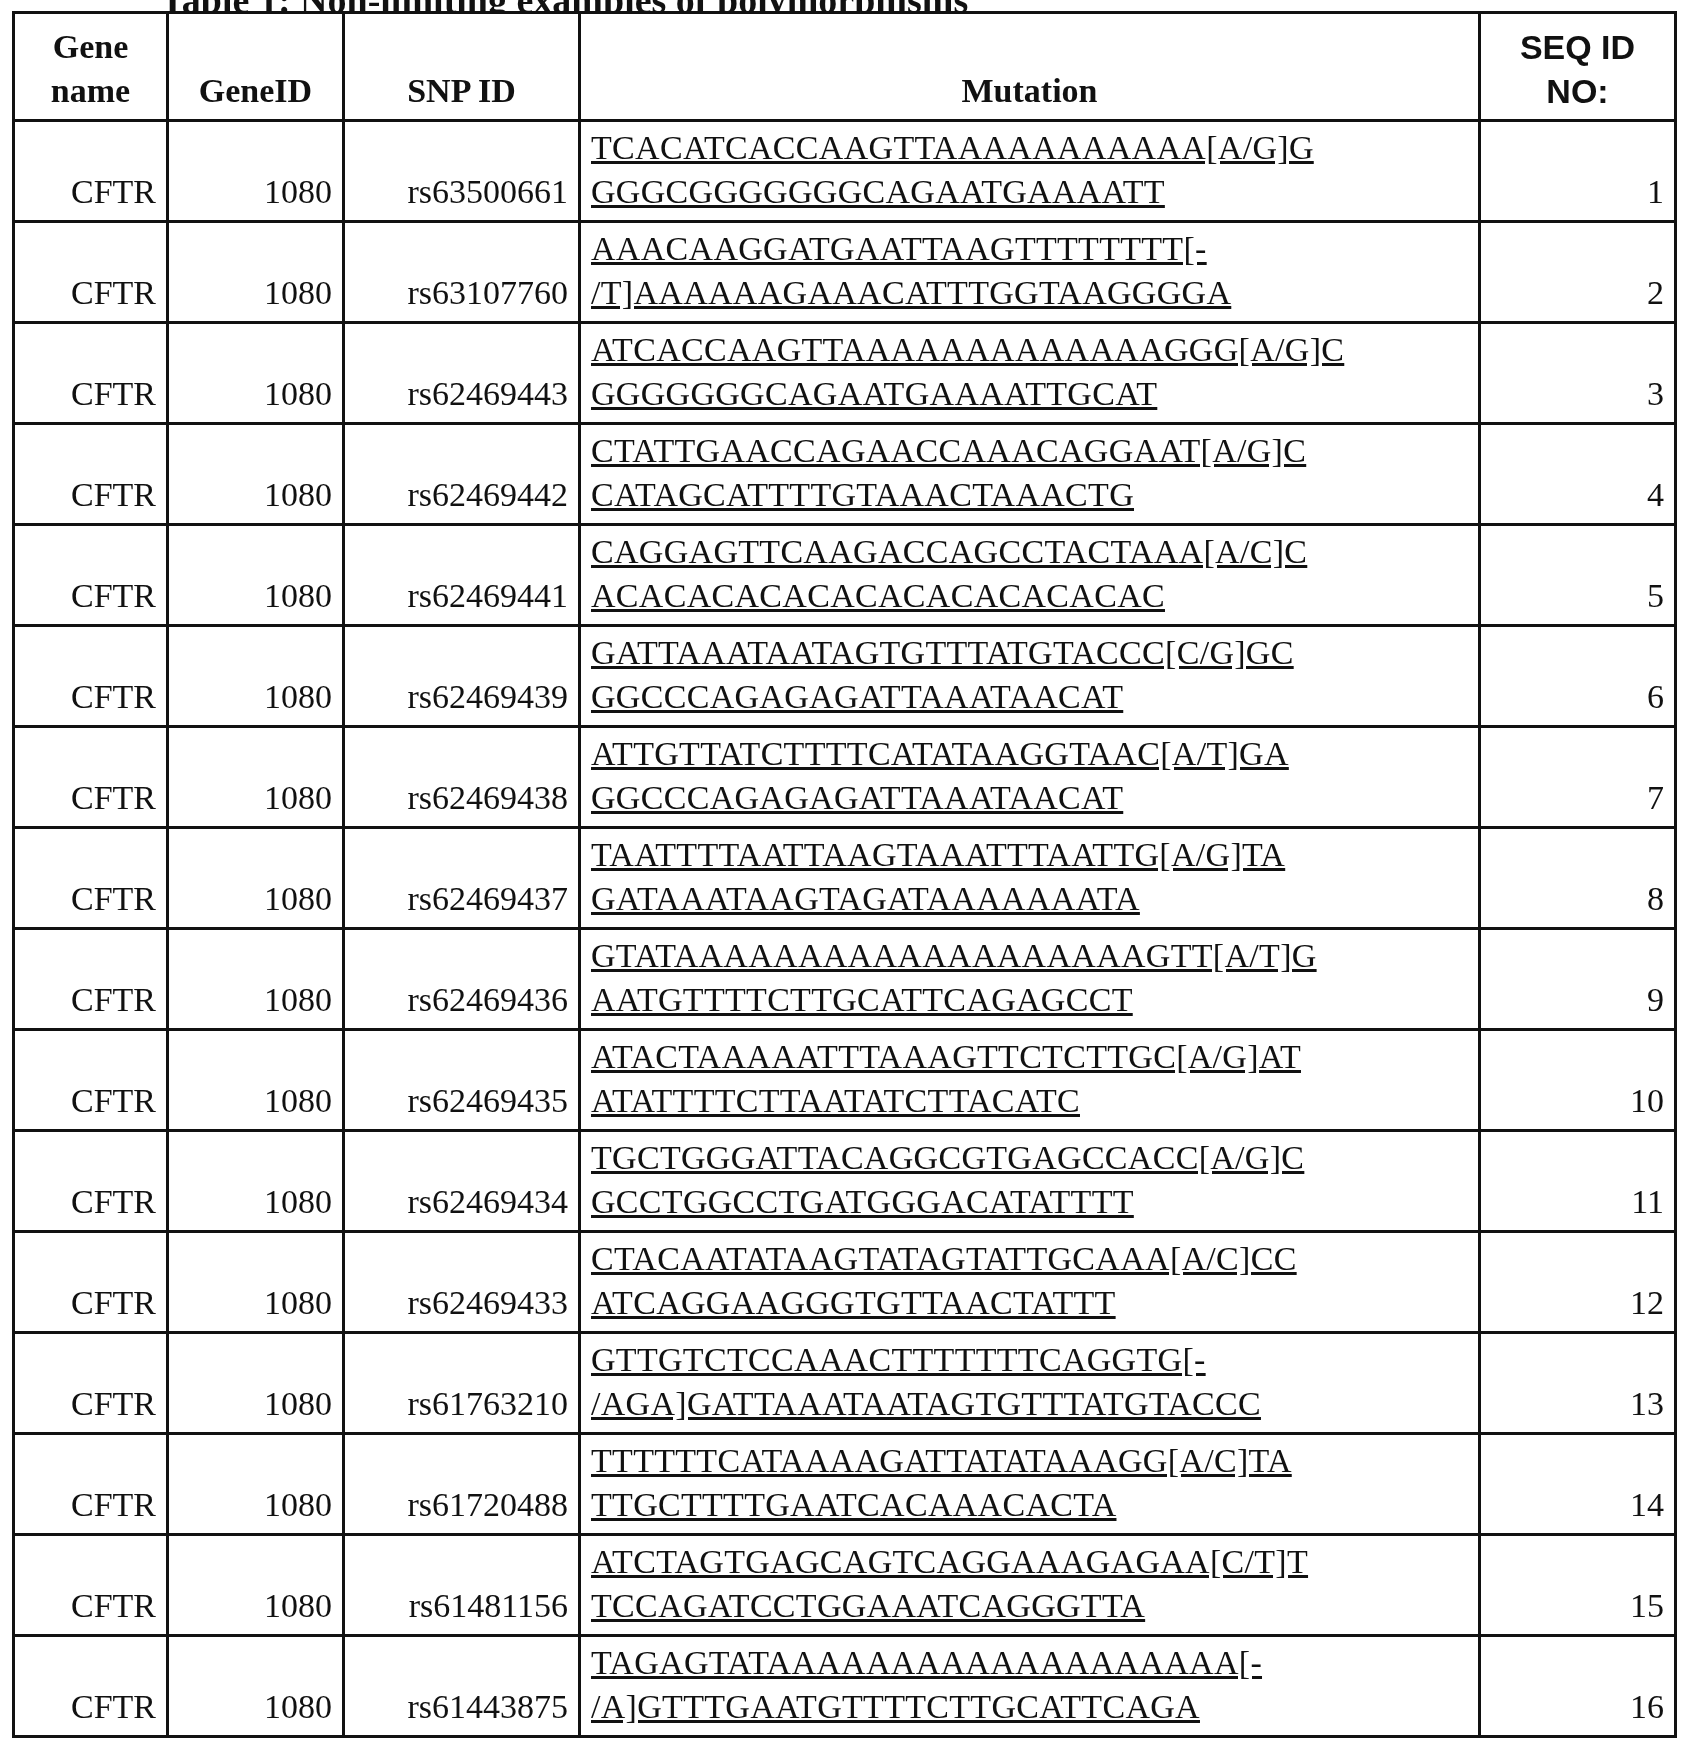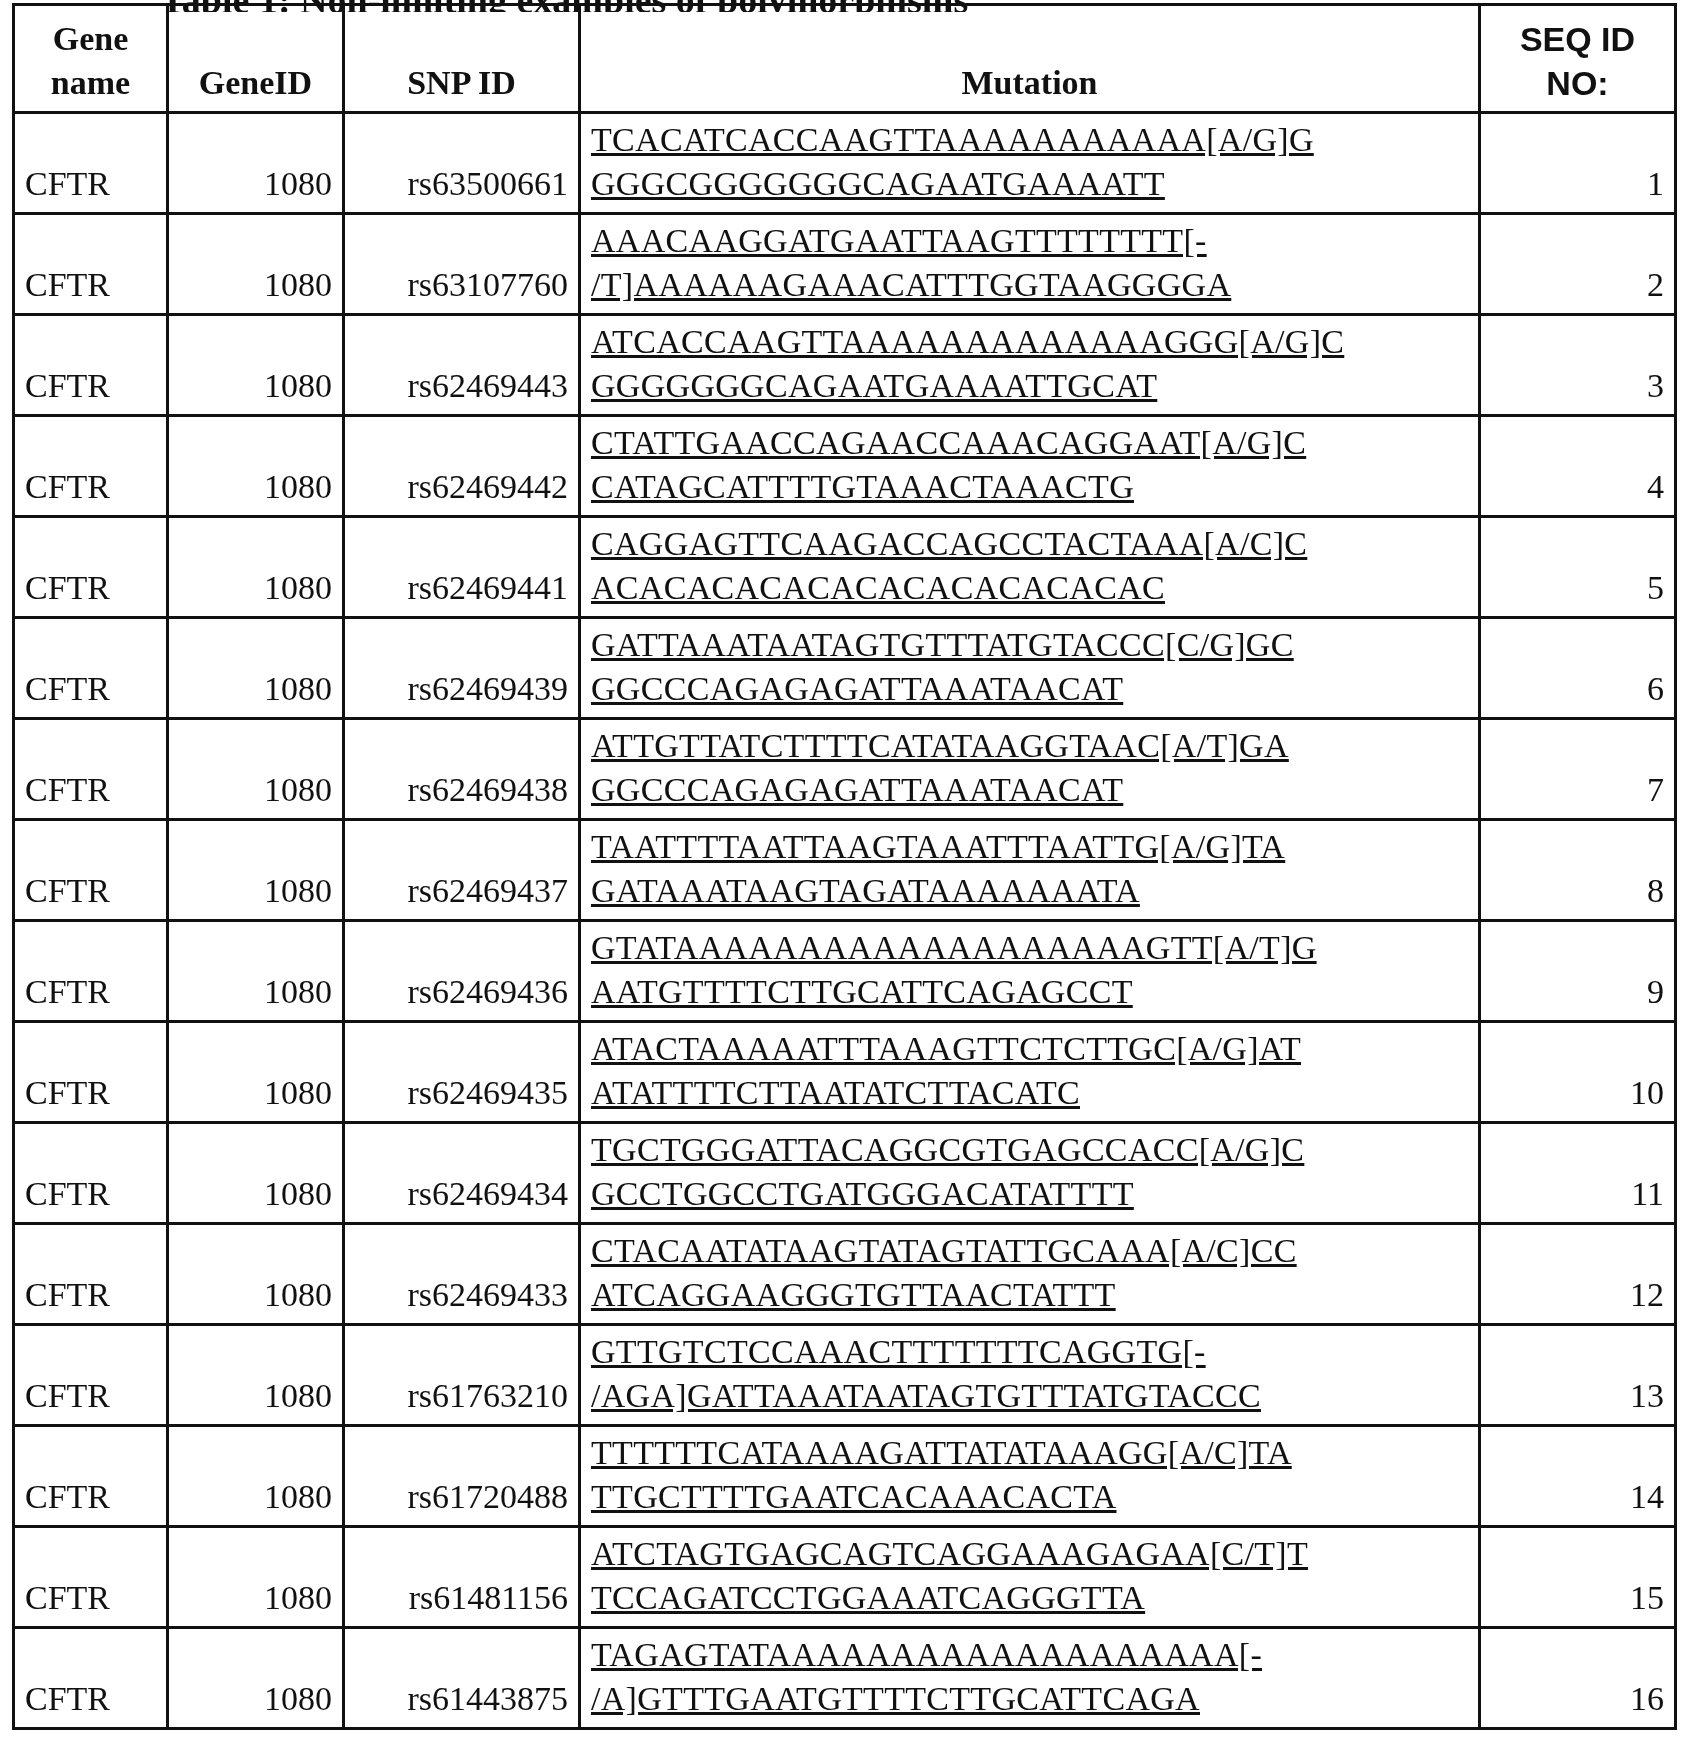--- a/index.html
+++ b/index.html
@@ -1,23 +1,23 @@
 <!DOCTYPE html>
 <html><head>
   <meta charset="utf-8">
   <style>
     html, body { margin: 0; padding: 0; background: #ffffff; }
     body { width: 1685px; height: 1759px; position: relative; overflow: hidden; font-family: "Liberation Serif", serif; color: #111; }
     .title-clip { position: absolute; left: 160px; top: -22px; height: 34px; overflow: hidden; font-family: "Liberation Serif", serif; font-weight: bold; font-size: 38px; line-height: 44px; white-space: nowrap; color: #111; }
-    table.snp { position: absolute; left: 12px; top: 3px; border-collapse: collapse; table-layout: fixed; width: 1662px; }
+    table.snp { position: absolute; left: 12px; top: 11px; border-collapse: collapse; table-layout: fixed; width: 1662px; }
     table.snp td, table.snp th { border: 3px solid #111; padding: 0 10px 6px 10px; vertical-align: bottom; }
     table.snp th { height: 99px; font-weight: bold; font-size: 34px; line-height: 44px; text-align: center; }
     th.seq-h { font-family: "Liberation Sans", sans-serif; font-weight: normal; font-size: 33px; line-height: 42px; }
     table.snp td { height: 92px; font-size: 34px; line-height: 44px; }
-    td.gene { text-align: left; padding-left: 22px; }
+    td.gene { text-align: right; padding-left: 22px; }
     td.geneid { text-align: right; padding-right: 10px; margin-top: 27px; }
     td.snp-id { text-align: right; padding-left: 14px; }
     td.mut { text-align: left; padding-left: 20px; letter-spacing: 0.3px; }
     td.mut span { display: block; white-space: nowrap; text-decoration: underline; }
     td.seq { text-align: right; padding-right: 18px; }
     col.c1 { width: 154px; } col.c2 { width: 176px; } col.c3 { width: 236px; } col.c4 { width: 900px; } col.c5 { width: 196px; }
   </style>
 </head>
 <body>
 

